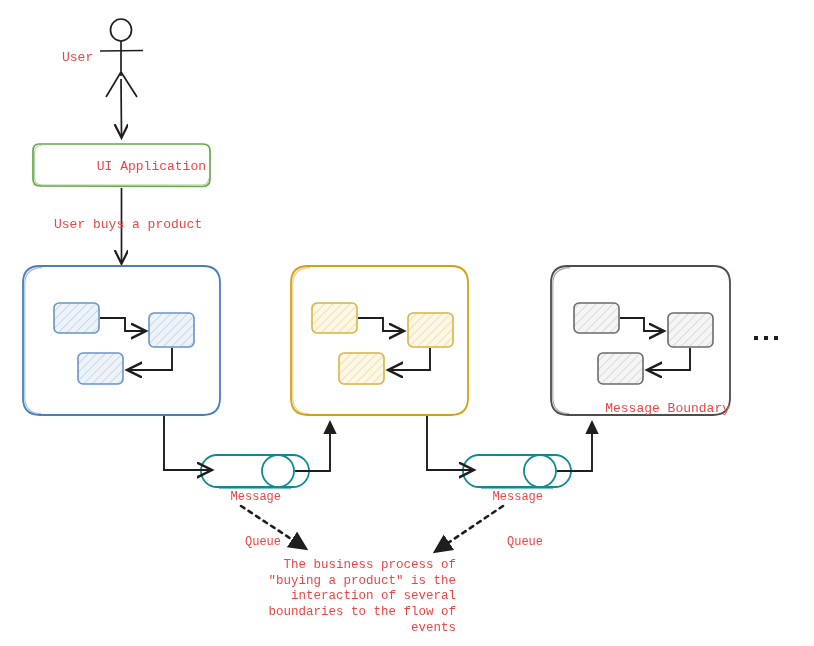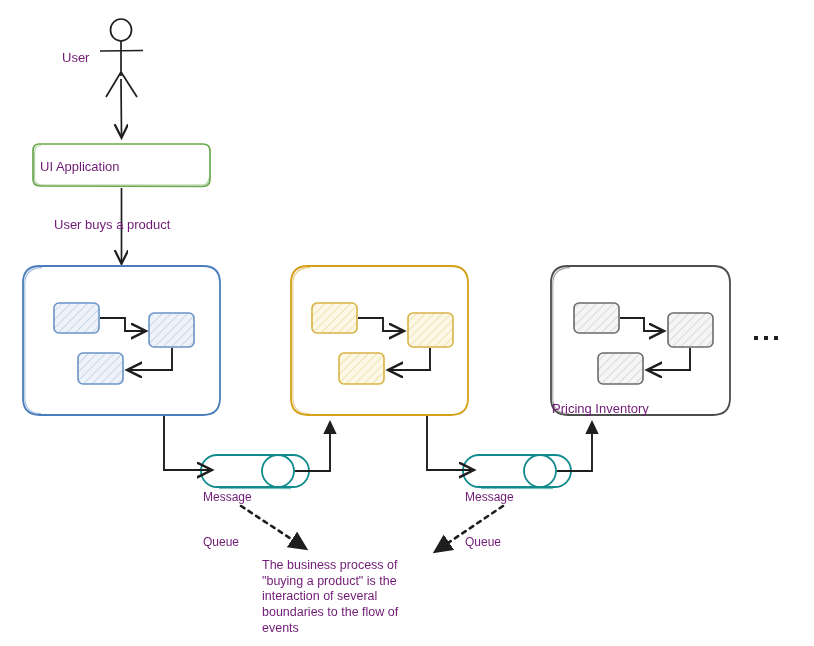--- a/index.html
+++ b/index.html
@@ -18,27 +18,27 @@
   svg.layer {
     position: absolute;
     left: 0;
     top: 0;
     width: 814px;
     height: 646px;
     pointer-events: none;
   }
   .lbl {
     position: absolute;
-    color: #701a75;
-    font-family: Liberation Sans, sans-serif;
+    color: #ef4444;
+    font-family: Liberation Mono, monospace;
     white-space: pre;
     line-height: 1.25;
   }
   .lbl-center {
-    text-align: left;
+    text-align: right;
   }
   .t-user {
     left: 62px;
     top: 50px;
     font-size: 13px;
   }
   .t-uiapp {
     left: 40px;
     top: 159px;
     width: 166px;
@@ -199,21 +199,21 @@
     <path d="M241,506 L305,548" fill="none" stroke="#1e1e1e" stroke-width="2.6" stroke-dasharray="4 5" stroke-linecap="round" marker-end="url(#arrowDash)"></path>
     <path d="M503,506 L436,551" fill="none" stroke="#1e1e1e" stroke-width="2.6" stroke-dasharray="4 5" stroke-linecap="round" marker-end="url(#arrowDash)"></path>
   </svg>
 
   <div class="lbl t-user">User</div>
 
   <div class="lbl lbl-center t-uiapp">UI Application</div>
 
   <div class="lbl t-flow">User buys a product</div>
 
-  <div class="lbl lbl-center t-bnd3">Pricing Inventory</div>
+  <div class="lbl lbl-center t-bnd3">Message Boundary</div>
 
   <div class="lbl lbl-center t-q1">
     <div>Message</div>
     <div>Queue</div>
   </div>
 
   <div class="lbl lbl-center t-q2">
     <div>Message</div>
     <div>Queue</div>
   </div>

